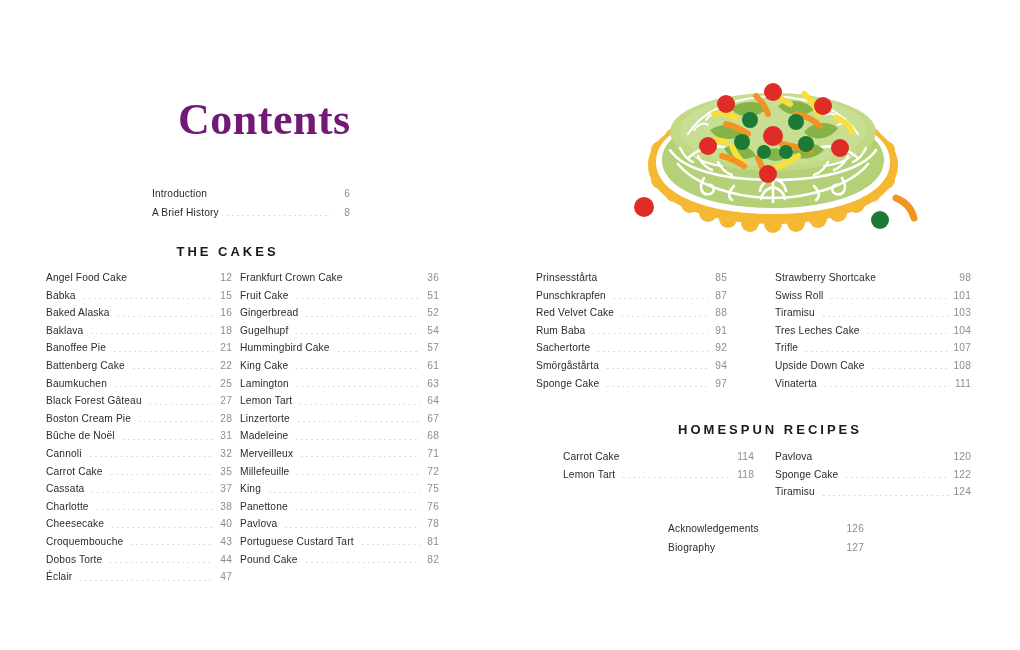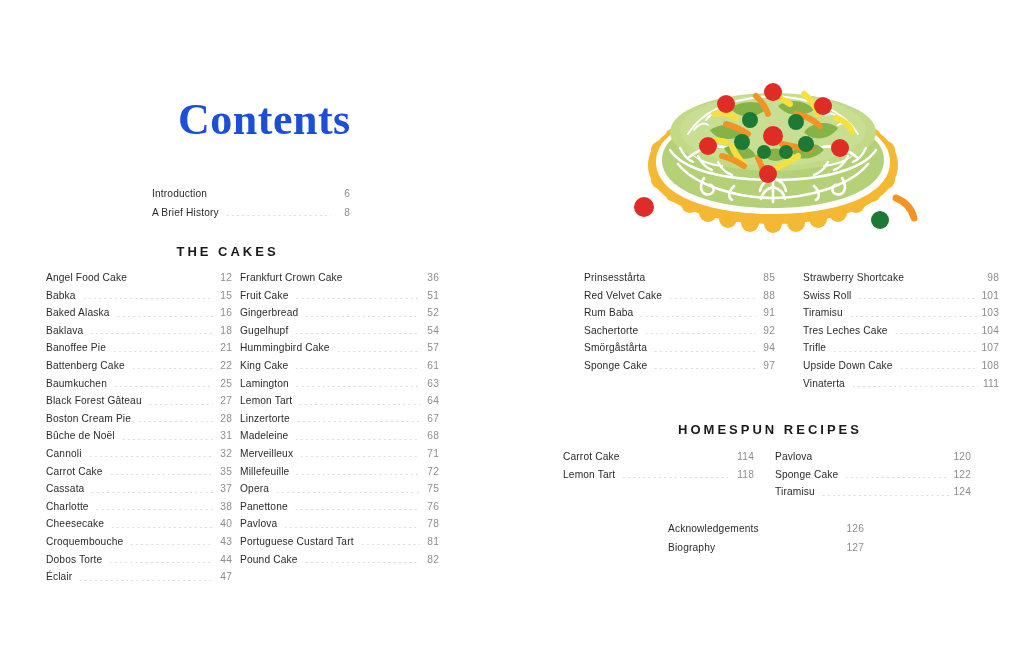--- a/index.html
+++ b/index.html
@@ -19,21 +19,21 @@
 
   
   .page-title {
     position: absolute;
     left: 178px;
     top: 98px;
     font-family: "Liberation Serif", serif;
     font-weight: bold;
     font-size: 44px;
     letter-spacing: 0.5px;
-    color: #1d4ed8;
+    color: #701a75;
     line-height: 1;
     text-align: right;
   }
 
   
   .toc-list {
     position: absolute;
   }
   .toc-row {
     display: flex;
@@ -85,22 +85,22 @@
     color: #1a1a1a;
     text-align: center;
     white-space: nowrap;
   }
   #heading-cakes { left: 0; top: 244px; width: 455px; }
   #heading-homespun { left: 560px; top: 422px; width: 420px; }
 
   
   #col-1 { left: 46px;  top: 272px; width: 186px; }
   #col-2 { left: 240px; top: 272px; width: 199px; }
-  #col-3 { left: 584px; top: 272px; width: 191px; }
-  #col-4 { left: 775px; top: 272px; width: 196px; margin-left: 28px; }
+  #col-3 { left: 536px; top: 272px; width: 191px; }
+  #col-4 { left: 775px; top: 272px; width: 196px; }
 
   
   #hs-1 { left: 563px; top: 451px; width: 191px; }
   #hs-2 { left: 775px; top: 451px; width: 196px; }
 
   
   #backmatter {
     left: 668px;
     top: 523px;
     width: 196px;
@@ -417,21 +417,21 @@
       <span class="row-label">Merveilleux</span>
       <span class="leader"></span>
       <span class="page-num">71</span>
     </div>
     <div class="toc-row">
       <span class="row-label">Millefeuille</span>
       <span class="leader"></span>
       <span class="page-num">72</span>
     </div>
     <div class="toc-row">
-      <span class="row-label">Opera</span>
+      <span class="row-label">King</span>
       <span class="leader"></span>
       <span class="page-num">75</span>
     </div>
     <div class="toc-row">
       <span class="row-label">Panettone</span>
       <span class="leader"></span>
       <span class="page-num">76</span>
     </div>
     <div class="toc-row">
       <span class="row-label">Pavlova</span>
@@ -449,20 +449,25 @@
       <span class="page-num">82</span>
     </div>
   </div>
 <div class="toc-list" id="col-3">
     <div class="toc-row">
       <span class="row-label">Prinsesstårta</span>
       <span class="leader"></span>
       <span class="page-num">85</span>
     </div>
     <div class="toc-row">
+      <span class="row-label">Punschkrapfen</span>
+      <span class="leader"></span>
+      <span class="page-num">87</span>
+    </div>
+    <div class="toc-row">
       <span class="row-label">Red Velvet Cake</span>
       <span class="leader"></span>
       <span class="page-num">88</span>
     </div>
     <div class="toc-row">
       <span class="row-label">Rum Baba</span>
       <span class="leader"></span>
       <span class="page-num">91</span>
     </div>
     <div class="toc-row">

